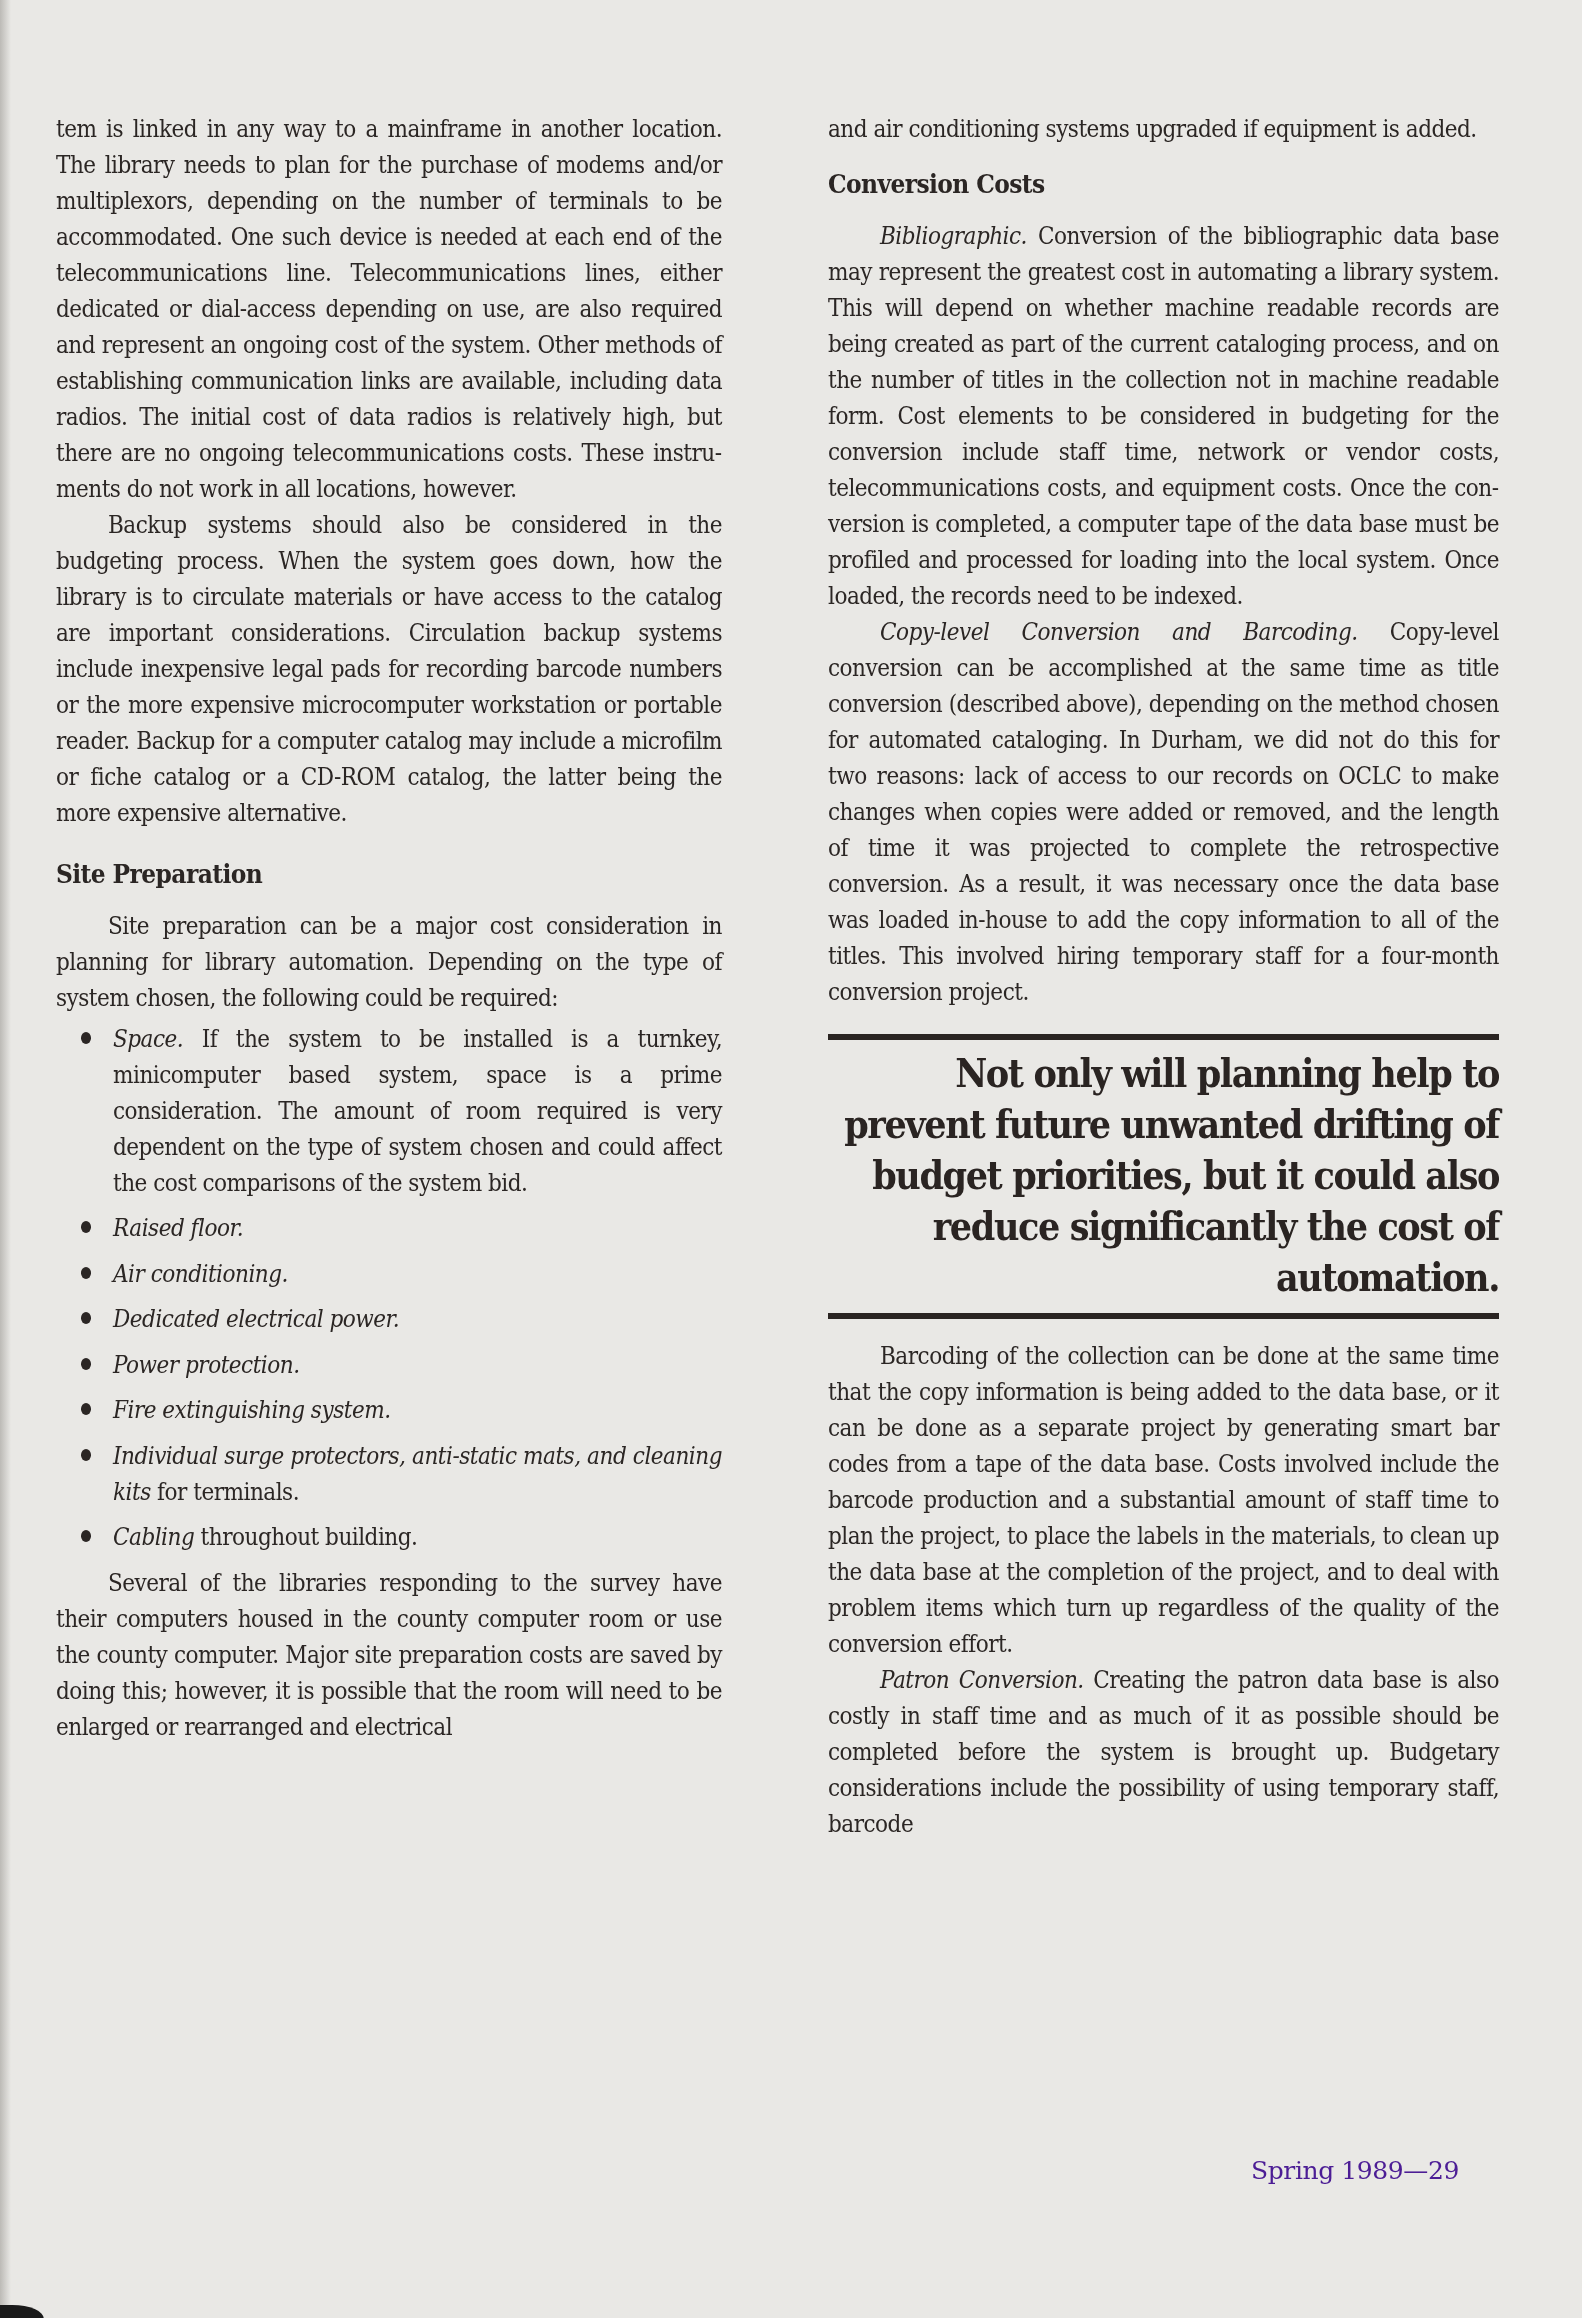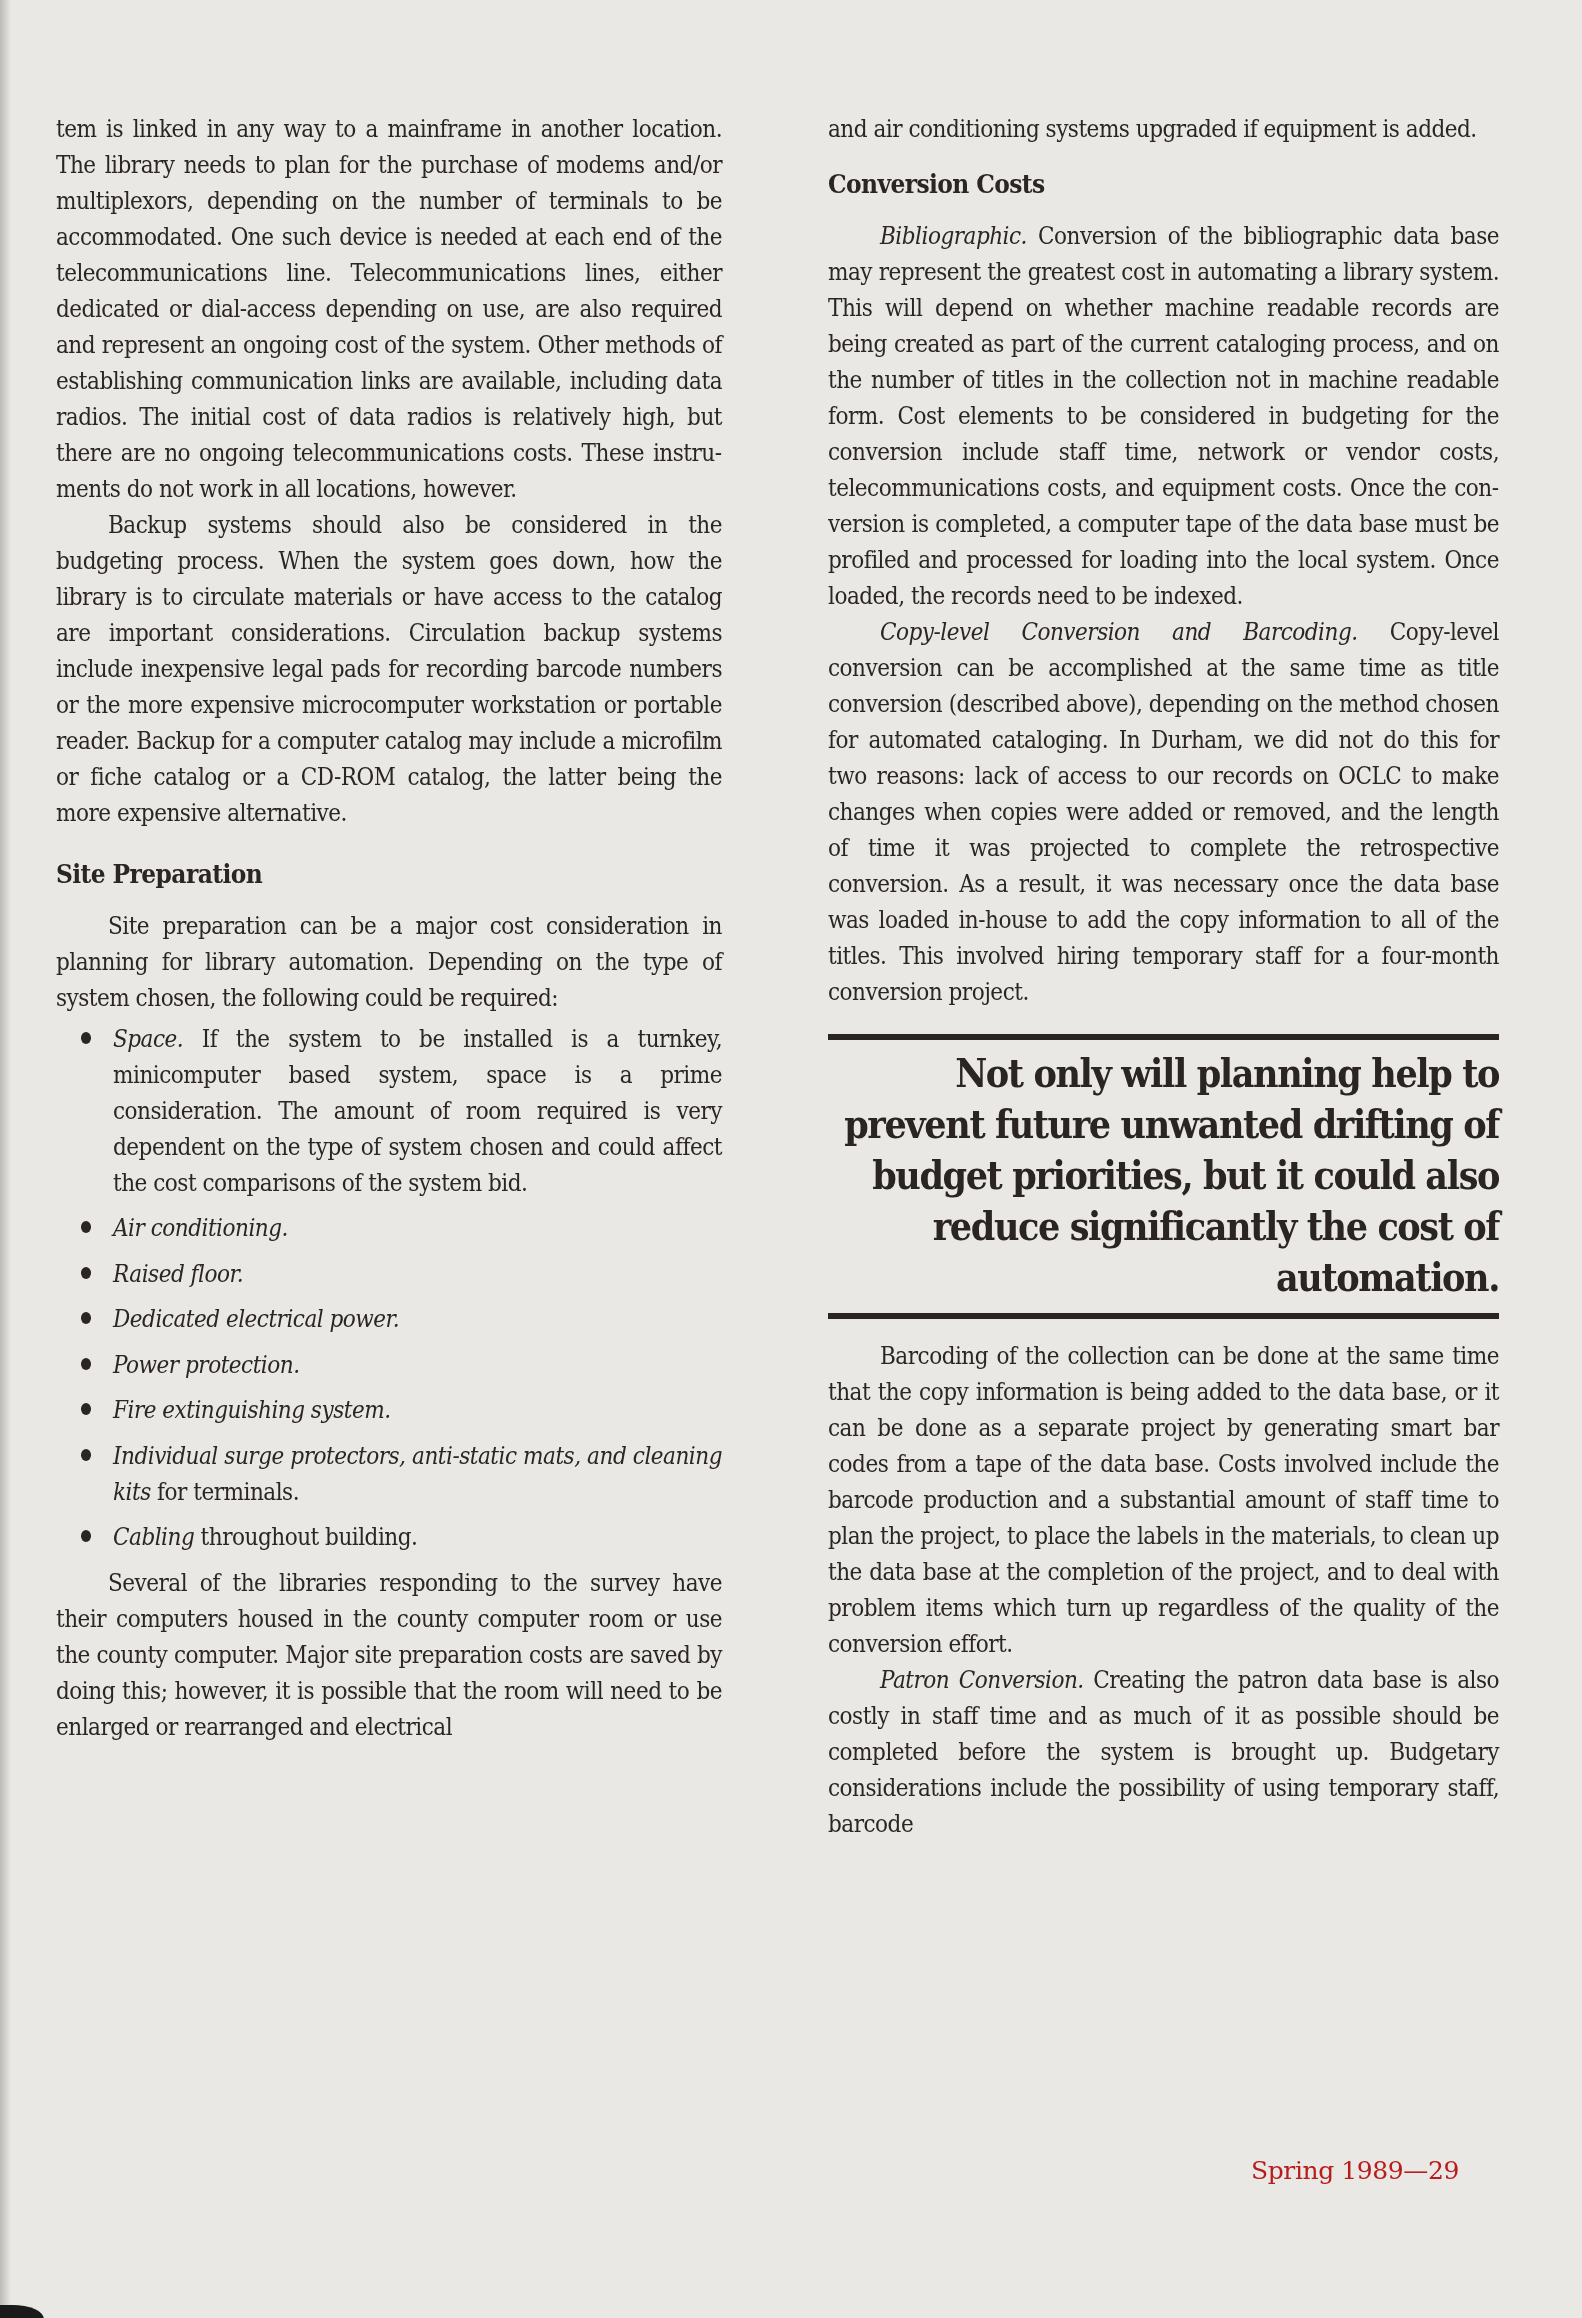--- a/index.html
+++ b/index.html
@@ -44,37 +44,37 @@
     margin: 24px 0 19px 0;
     border-top: 6.3px solid #2a2422; border-bottom: 6.3px solid #2a2422;
     padding: 8px 0 9.5px 0;
   }
   .pull-quote-text {
     font-weight: bold; font-size: 39px; line-height: 51px;
     letter-spacing: -1.4px; text-align: right; color: #2a2422;
   }
   .folio {
     position: absolute; top: 2156px; left: 1251px;
-    font-size: 25px; letter-spacing: -0.4px; color: #b91c1c;
+    font-size: 25px; letter-spacing: -0.4px; color: #4c1d95;
   }
 </style>
 </head>
 <body>
 
 <div class="page-shadow"></div>
 
 <div class="col col-left">
   <p>tem is linked in any way to a mainframe in another location. The library needs to plan for the purchase of modems and/or multiplexors, de­pending on the number of terminals to be accommodated. One such device is needed at each end of the telecommunications line. Tele­communications lines, either dedicated or dial-access depending on use, are also required and represent an ongoing cost of the system. Other methods of establishing communication links are available, including data radios. The initial cost of data radios is relatively high, but there are no ongoing telecommunications costs. These instru­ments do not work in all locations, however.</p>
   <p class="indent">Backup systems should also be considered in the budgeting process. When the system goes down, how the library is to circulate materials or have access to the catalog are important consid­erations. Circulation backup systems include inexpensive legal pads for recording barcode numbers or the more expensive microcomputer workstation or portable reader. Backup for a computer catalog may include a microfilm or fiche catalog or a CD-ROM catalog, the latter being the more expensive alternative.</p>
   <div class="heading">Site Preparation</div>
   <p class="indent">Site preparation can be a major cost consid­eration in planning for library automation. Depend­ing on the type of system chosen, the following could be required:</p>
   <ul class="bullets">
     <li><span class="bullet"></span><span class="it">Space.</span><span> If the system to be installed is a turn­key, minicomputer based system, space is a prime consideration. The amount of room required is very dependent on the type of sys­tem chosen and could affect the cost com­parisons of the system bid.</span></li>
+    <li><span class="bullet"></span><span class="it">Raised floor.</span><span></span></li>
     <li><span class="bullet"></span><span class="it">Air conditioning.</span><span></span></li>
-    <li><span class="bullet"></span><span class="it">Raised floor.</span><span></span></li>
     <li><span class="bullet"></span><span class="it">Dedicated electrical power.</span><span></span></li>
     <li><span class="bullet"></span><span class="it">Power protection.</span><span></span></li>
     <li><span class="bullet"></span><span class="it">Fire extinguishing system.</span><span></span></li>
     <li><span class="bullet"></span><span class="it">Individual surge protectors, anti-static mats, and cleaning kits</span><span> for terminals.</span></li>
     <li><span class="bullet"></span><span class="it">Cabling</span><span> throughout building.</span></li>
   </ul>
   <p class="indent">Several of the libraries responding to the sur­vey have their computers housed in the county computer room or use the county computer. Major site preparation costs are saved by doing this; however, it is possible that the room will need to be enlarged or rearranged and electrical</p>
 </div>
 
 <div class="col col-right">

